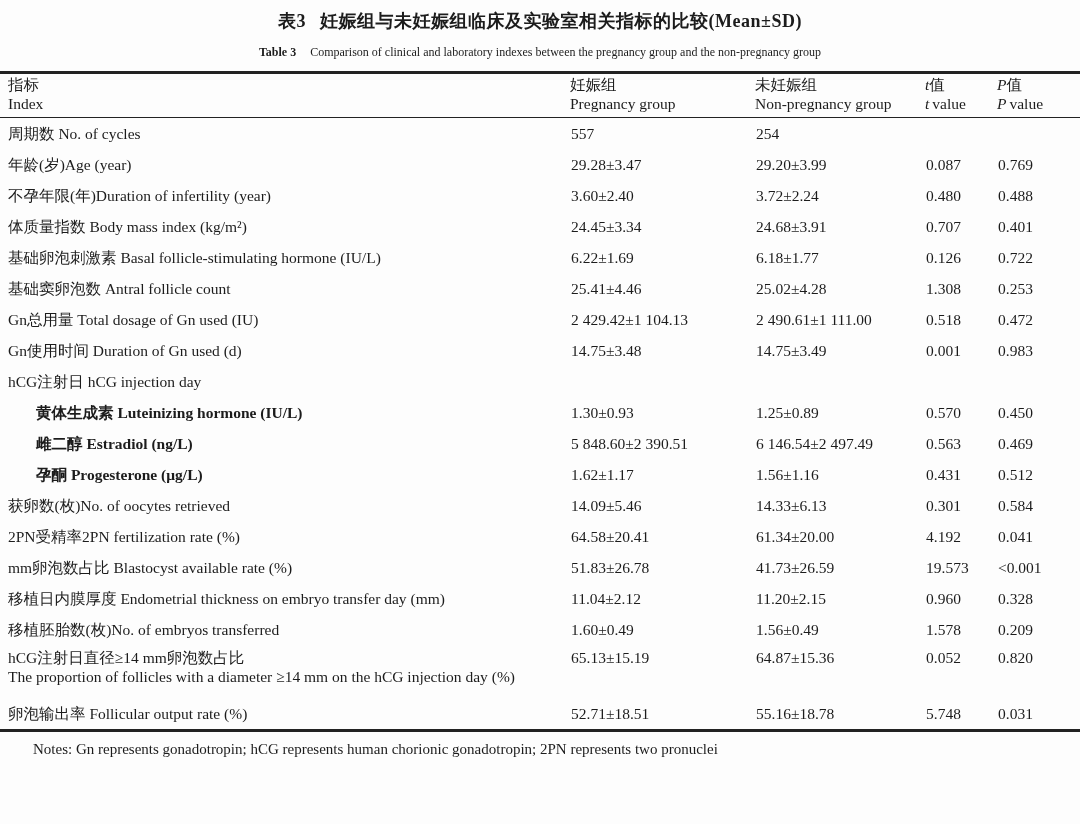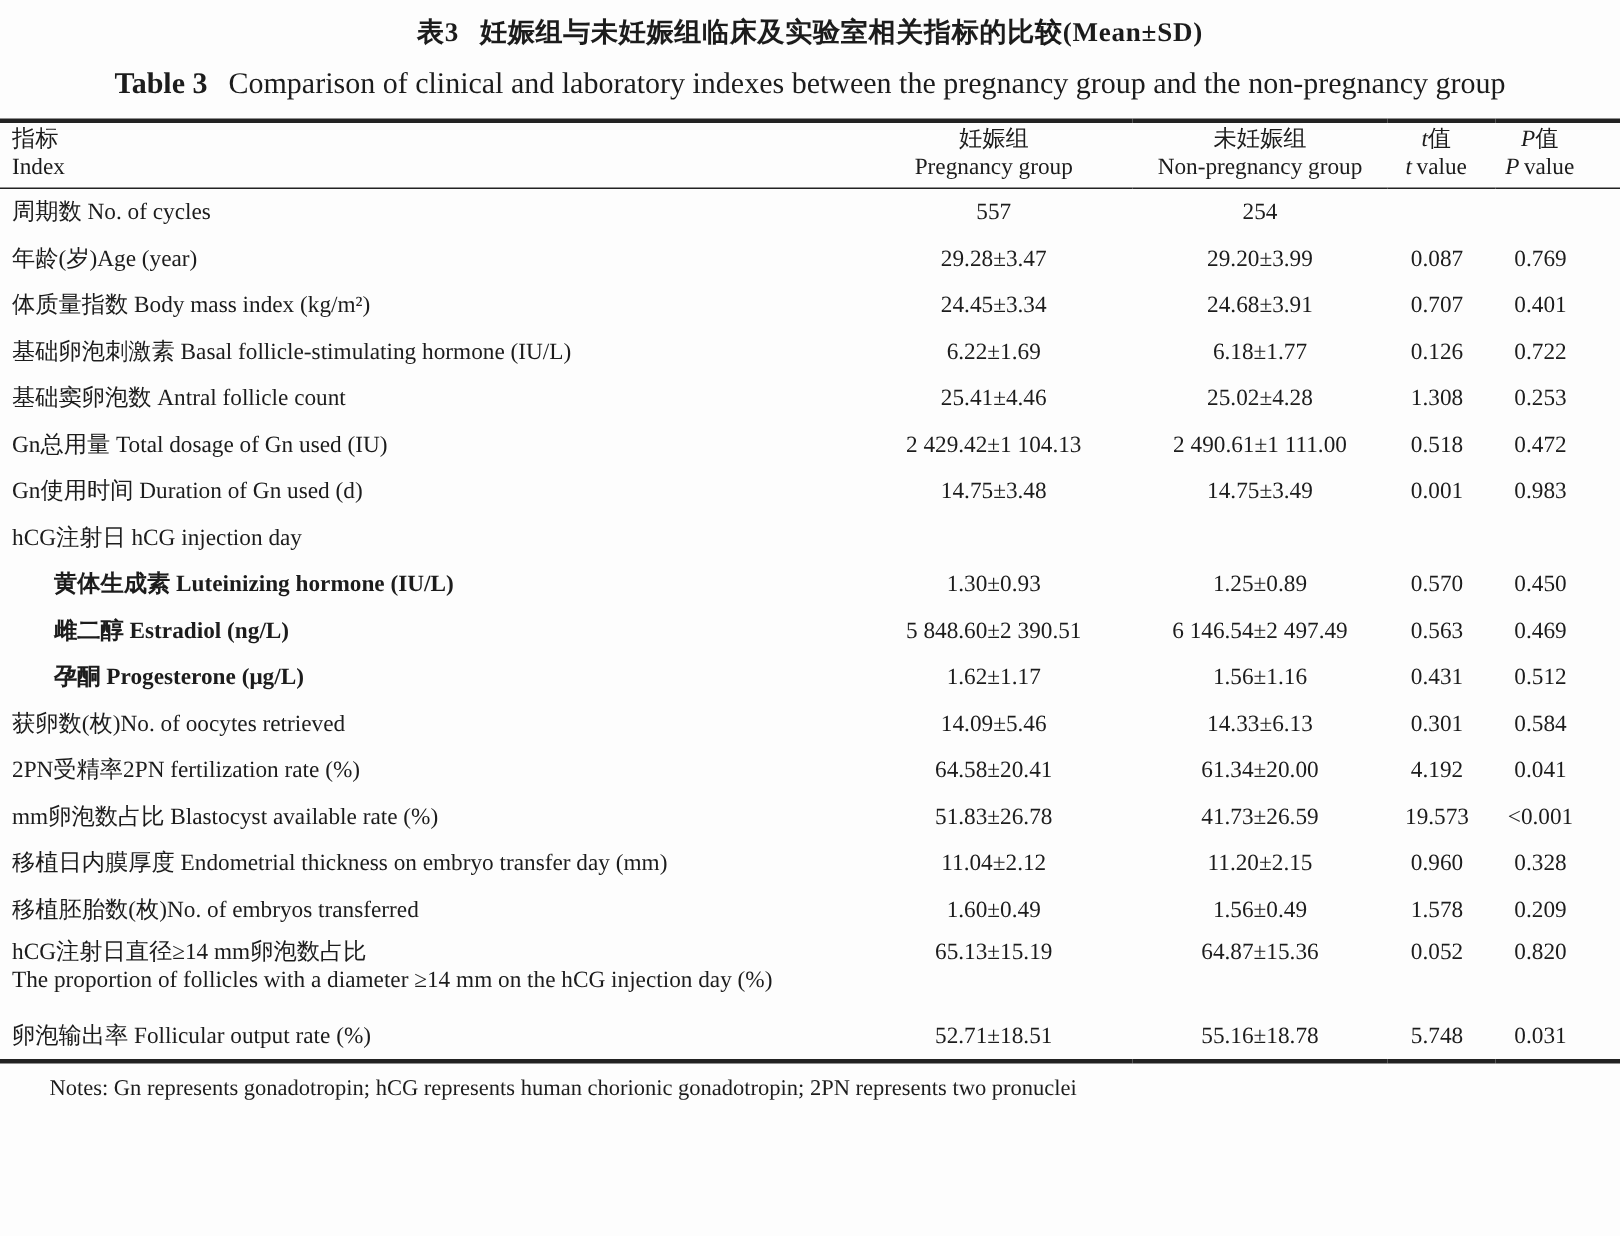--- a/index.html
+++ b/index.html
@@ -8,37 +8,37 @@
     font-family:"Liberation Serif","DejaVu Serif",serif;color:#1c1c1c;
     -webkit-font-smoothing:antialiased;
   }
   .page{position:relative;width:1080px;height:824px;}
   .title-zh{
     text-align:center;padding-top:9px;font-size:18px;font-weight:bold;
     letter-spacing:0.5px;
   }
   .title-zh .lead{margin-right:14px;}
   .title-en{
-    text-align:center;margin-top:12px;font-size:20px;
+    text-align:center;margin-top:12px;font-size:12px;
   }
   .title-en .lead{font-weight:bold;margin-right:14px;}
   table.tbl{
     width:1080px;table-layout:fixed;border-collapse:collapse;margin-top:11px;
     border-top:3px solid #222;border-bottom:3px solid #222;
     font-size:15.5px;
   }
   col.c1{width:570px;} col.c2{width:185px;} col.c3{width:170px;}
   col.c4{width:72px;}  col.c5{width:83px;}
   thead th{
     font-weight:normal;border-bottom:1.5px solid #222;
     padding:2px 0 4px 0;line-height:18.5px;vertical-align:middle;
   }
   .al{text-align:left;padding-left:8px;}
-  .ac{text-align:center;}
-  .ar{text-align:center;}
+  .ac{text-align:left;}
+  .ar{text-align:left;}
   th.ar.tcol,td.tcol{padding-right:7px;}
   th.ar.pcol,td.pcol{padding-right:24px;}
   .it{font-style:italic;}
   .hdr-en .it{margin-right:3px;}
   tbody td{height:31px;line-height:19px;vertical-align:middle;padding-top:0;padding-bottom:0;}
   tbody td.al{padding-left:8px;}
   tr.two-line td{height:50px;vertical-align:top;padding-top:3px;}
   .lbl.indent{padding-left:28px;font-weight:bold;}
   .notes{margin-top:9px;padding-left:33px;font-size:15px;}
   .note-zh{letter-spacing:0.3px;}
@@ -105,20 +105,30 @@
       <div class="lbl">年龄(岁)Age (year)</div>
 
     </td>
     <td class="ac v1">29.28±3.47</td>
     <td class="ac v2">29.20±3.99</td>
     <td class="ar tcol vt">0.087</td>
     <td class="ar pcol vp">0.769</td>
   </tr>
         <tr>
     <td class="al">
+      <div class="lbl">不孕年限(年)Duration of infertility (year)</div>
+
+    </td>
+    <td class="ac v1">3.60±2.40</td>
+    <td class="ac v2">3.72±2.24</td>
+    <td class="ar tcol vt">0.480</td>
+    <td class="ar pcol vp">0.488</td>
+  </tr>
+        <tr>
+    <td class="al">
       <div class="lbl">体质量指数 Body mass index (kg/m²)</div>
 
     </td>
     <td class="ac v1">24.45±3.34</td>
     <td class="ac v2">24.68±3.91</td>
     <td class="ar tcol vt">0.707</td>
     <td class="ar pcol vp">0.401</td>
   </tr>
         <tr>
     <td class="al">

